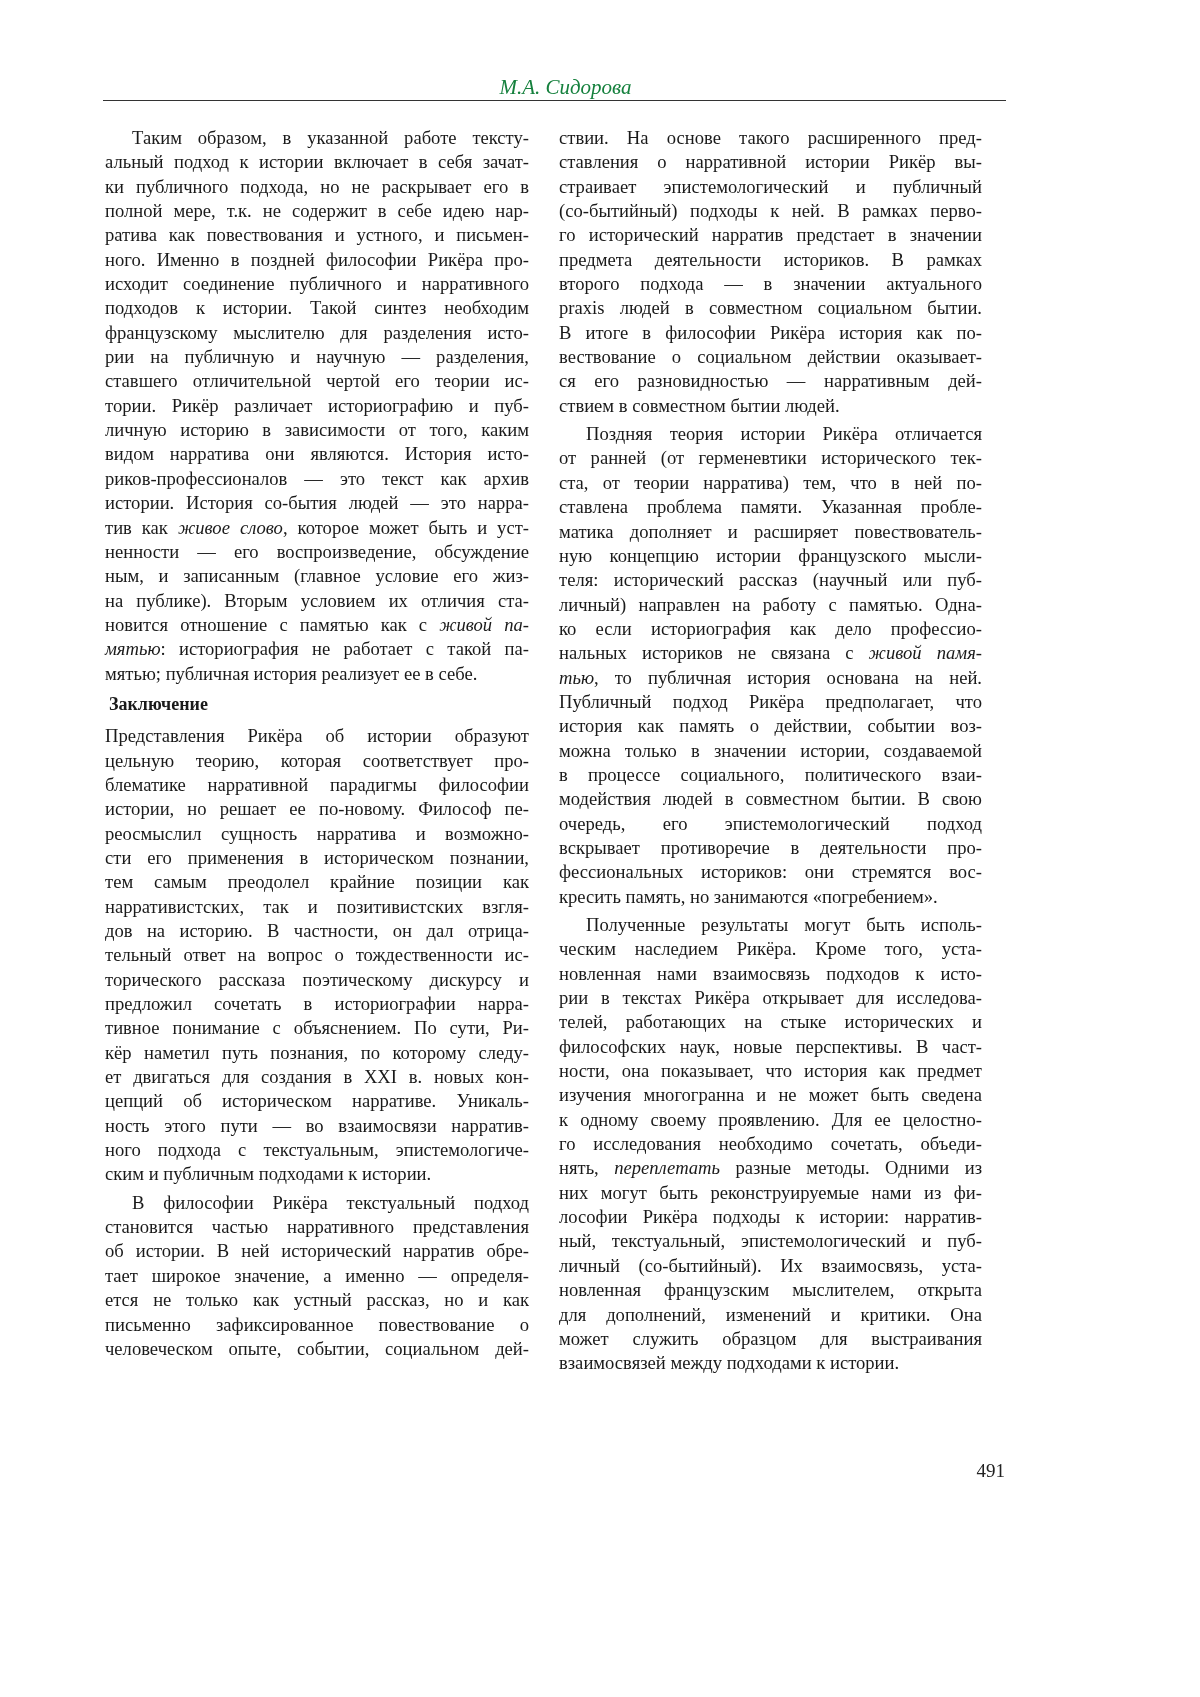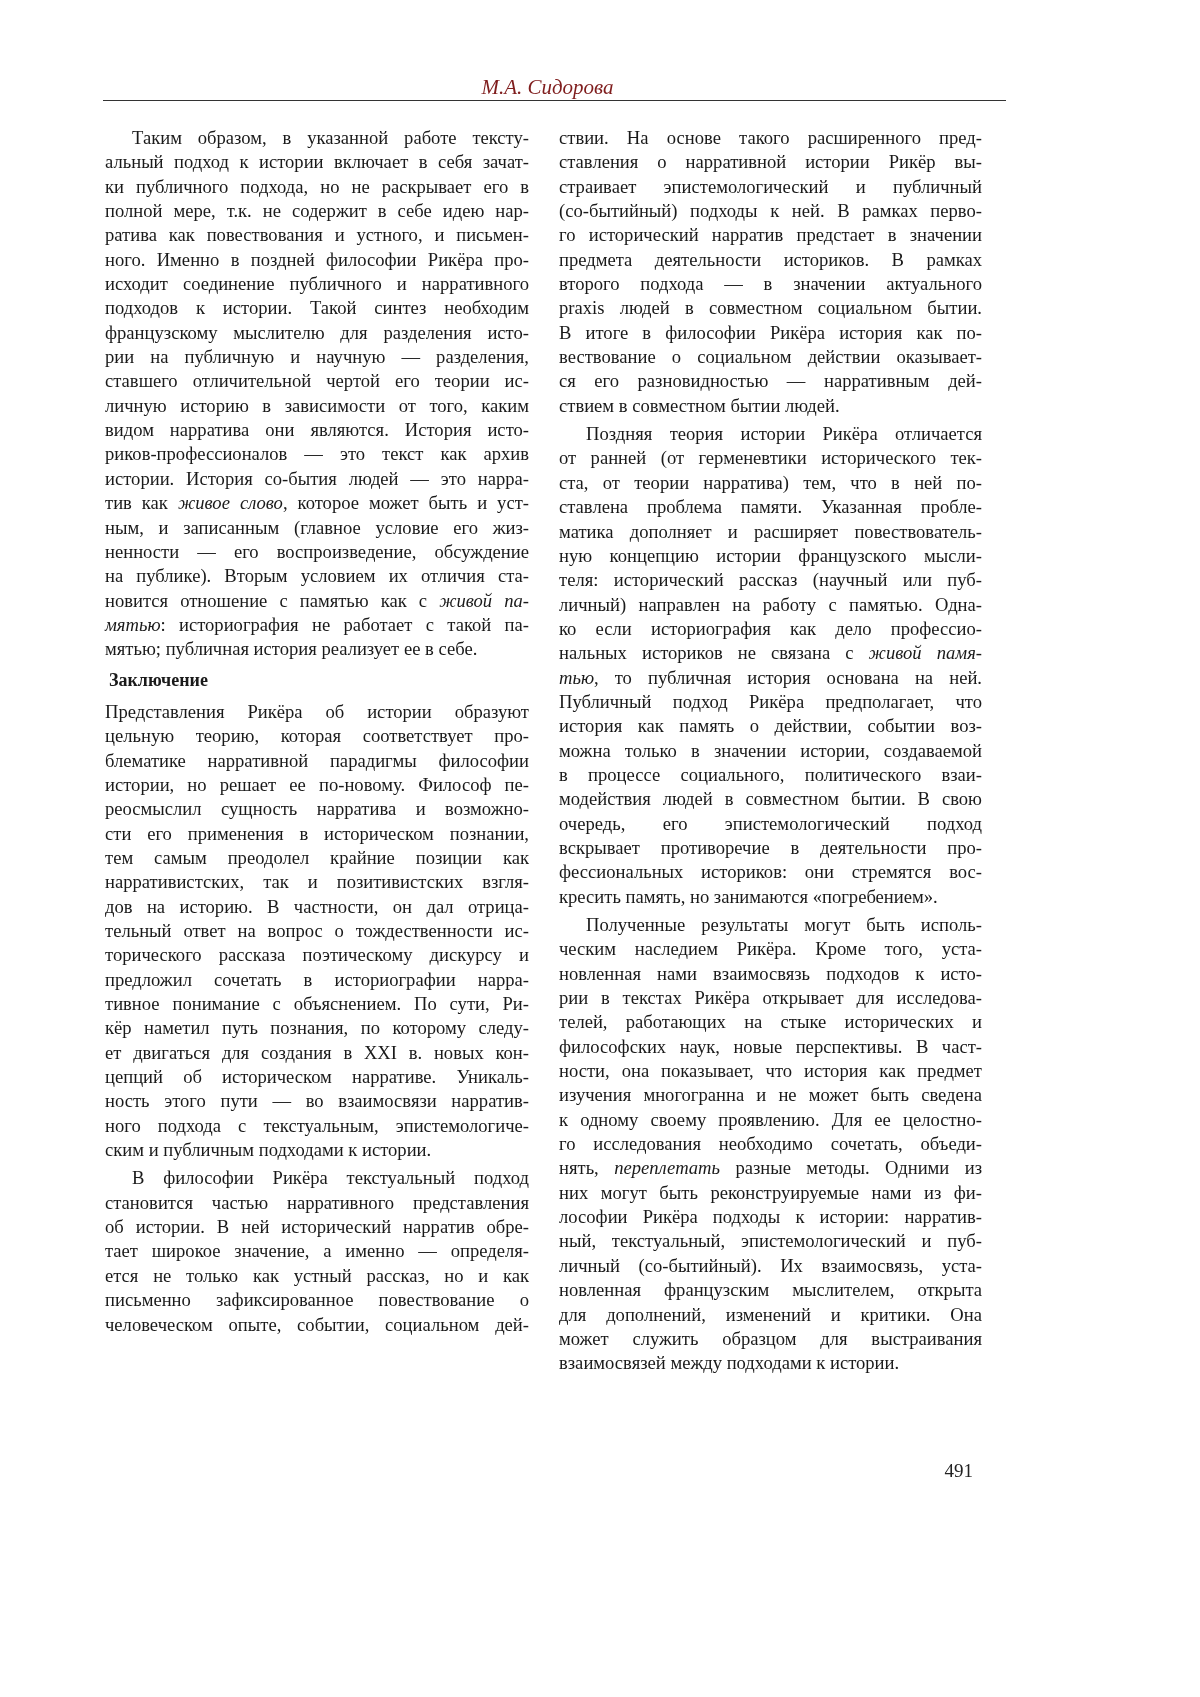--- a/index.html
+++ b/index.html
@@ -1,31 +1,31 @@
 <!DOCTYPE html>
 <html><head>
 <meta charset="utf-8">
 <style>
   html, body { margin: 0; padding: 0; background: #ffffff; }
   body { width: 1200px; height: 1697px; position: relative; overflow: hidden;
          font-family: "Liberation Serif", "DejaVu Serif", serif; color: #1a1a1a; }
-  .running-head { position: absolute; left: 96px; top: 74px; width: 903px; text-align: center;
-         font-style: italic; font-size: 21px; line-height: 26px; color: #7f1d1d; }
+  .running-head { position: absolute; left: 114px; top: 74px; width: 903px; text-align: center;
+         font-style: italic; font-size: 21px; line-height: 26px; color: #15803d; }
   .head-rule { position: absolute; left: 103px; top: 100px; width: 903px; height: 0;
          border-top: 1.6px solid #333; }
   .col { position: absolute; top: 126px; font-size: 18.6px; line-height: 24.35px; text-align: justify; }
   .col-left { left: 105px; width: 424px; }
   .col-right { left: 559px; width: 423px; }
   .line { display: block; white-space: nowrap; text-align-last: justify; text-align: justify; height: 24.35px; overflow: visible; }
   .line.last { text-align-last: left; }
   .line.indent { padding-left: 27px; }
   .para-gap { height: 4px; }
   .heading { font-weight: bold; font-size: 18px; line-height: 24.35px; margin: 6px 0 8px 4px; height: 24.35px; }
   em { font-style: italic; }
-  .page-number { position: absolute; left: 928px; top: 1460px; width: 45px; text-align: right;
+  .page-number { position: absolute; left: 960px; top: 1460px; width: 45px; text-align: right;
          font-size: 19px; color: #222; }
 </style>
 </head>
 <body>
 
 <div class="running-head">М.А. Сидорова</div>
 <div class="head-rule"></div>
 
 <div class="col col-left">
   <div id="p1">
@@ -33,31 +33,32 @@
       <div class="line">альный подход к истории включает в себя зачат-</div>
       <div class="line">ки публичного подхода, но не раскрывает его в</div>
       <div class="line">полной мере, т.к. не содержит в себе идею нар-</div>
       <div class="line">ратива как повествования и устного, и письмен-</div>
       <div class="line">ного. Именно в поздней философии Рикёра про-</div>
       <div class="line">исходит соединение публичного и нарративного</div>
       <div class="line">подходов к истории. Такой синтез необходим</div>
       <div class="line">французскому мыслителю для разделения исто-</div>
       <div class="line">рии на публичную и научную — разделения,</div>
       <div class="line">ставшего отличительной чертой его теории ис-</div>
+      <div class="line">тории. Рикёр различает историографию и пуб-</div>
       <div class="line">личную историю в зависимости от того, каким</div>
       <div class="line">видом нарратива они являются. История исто-</div>
       <div class="line">риков-профессионалов — это текст как архив</div>
       <div class="line">истории. История со-бытия людей — это нарра-</div>
     </div>
   <div class="line">
     <span>тив как </span><em>живое слово</em><span>, которое может быть и уст-</span>
   </div>
   <div id="p1tail">
+      <div class="line">ненности — его воспроизведение, обсуждение</div>
       <div class="line">ным, и записанным (главное условие его жиз-</div>
-      <div class="line">ненности — его воспроизведение, обсуждение</div>
       <div class="line">на публике). Вторым условием их отличия ста-</div>
     </div>
   <div class="line">
     <span>новится отношение с памятью как с </span><em>живой па-</em>
   </div>
   <div class="line">
     <em>мятью</em><span>: историография не работает с такой па-</span>
   </div>
   <div class="line last">мятью; публичная история реализует ее в себе.</div>
 

